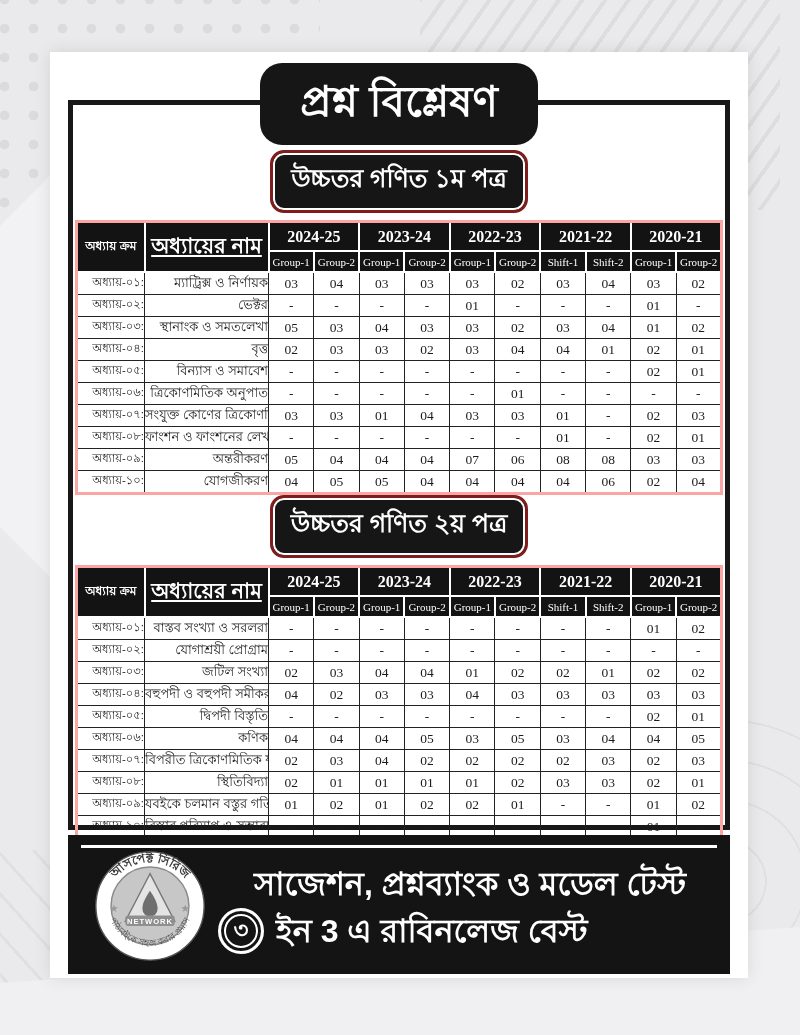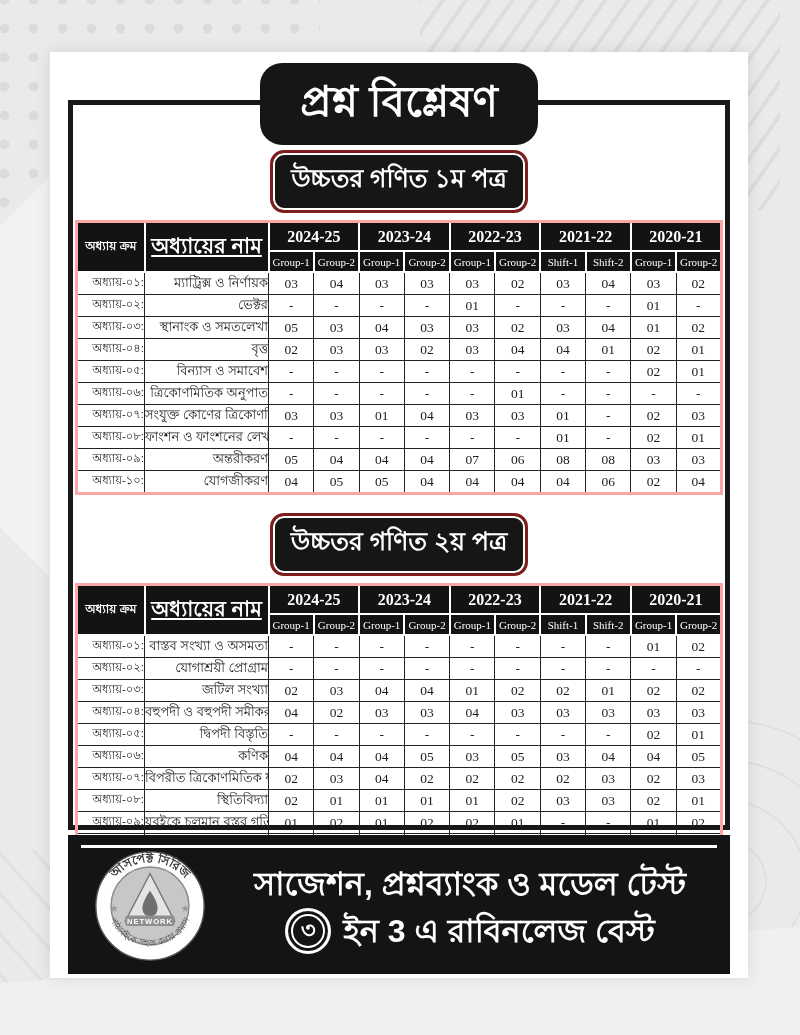--- a/index.html
+++ b/index.html
@@ -36,21 +36,21 @@
   }
   .title-box{
     position:absolute;left:50%;top:-42px;transform:translateX(-50%);
     width:278px;height:82px;background:#161616;border-radius:22px;
     display:flex;align-items:center;justify-content:center;z-index:3;
   }
   .title-box span{color:#fff;font-size:42px;font-weight:700;white-space:nowrap;}
 
   .paper{margin-top:0;}
   .paper-1{padding-top:45px;}
-  .paper-2{padding-top:18px;}
+  .paper-2{}
   .subtitle-box{
     margin:0 auto;width:fit-content;min-width:200px;
     background:#161616;border:3px solid #7f1d1d;border-radius:14px;
     box-shadow:inset 0 0 0 2px #ffffff;
     padding:6px 18px 8px;box-sizing:border-box;text-align:center;
   }
   .subtitle-box span{color:#fff;font-size:25px;font-weight:700;white-space:nowrap;}
 
   table.analysis{
     border-collapse:collapse;table-layout:fixed;width:648px;
@@ -76,21 +76,21 @@
   tbody td:nth-child(9),tbody td:nth-child(11){border-left-width:2px;}
 
   .banner{
     position:absolute;left:18px;top:783px;width:662px;height:139px;
     background:#141414;
   }
   .banner-line{position:absolute;left:13px;right:13px;top:10px;height:3px;background:#fff;}
   .logo{position:absolute;left:24px;top:14px;width:116px;height:114px;}
   .banner-text{
     position:absolute;left:150px;right:8px;top:16px;bottom:8px;
-    display:flex;flex-direction:column;align-items:center;justify-content:center;
+    display:flex;flex-direction:column;justify-content:center;
     color:#fff;font-weight:700;text-align:center;
   }
   .ft1{font-size:32px;line-height:1.25;white-space:nowrap;}
   .ft2{font-size:32px;line-height:1.25;display:flex;align-items:center;gap:12px;white-space:nowrap;margin-top:4px;}
   .badge{
     width:40px;height:40px;border-radius:50%;border:3px solid #fff;
     box-shadow:inset 0 0 0 3px #141414,inset 0 0 0 5px #fff;
     display:inline-flex;align-items:center;justify-content:center;
     font-size:23px;flex:0 0 auto;
   }
@@ -336,21 +336,21 @@
               <th class="sub">Group-2</th>
               <th class="sub">Shift-1</th>
               <th class="sub">Shift-2</th>
               <th class="sub">Group-1</th>
               <th class="sub">Group-2</th>
             </tr>
           </thead>
         <tbody>
             <tr>
               <td class="no">অধ্যায়-০১:</td>
-              <td class="name">বাস্তব সংখ্যা ও অসমতা</td>
+              <td class="name">বাস্তব সংখ্যা ও সরলরা</td>
               <td class="val">-</td>
               <td class="val">-</td>
               <td class="val">-</td>
               <td class="val">-</td>
               <td class="val">-</td>
               <td class="val">-</td>
               <td class="val">-</td>
               <td class="val">-</td>
               <td class="val">01</td>
               <td class="val">02</td>

